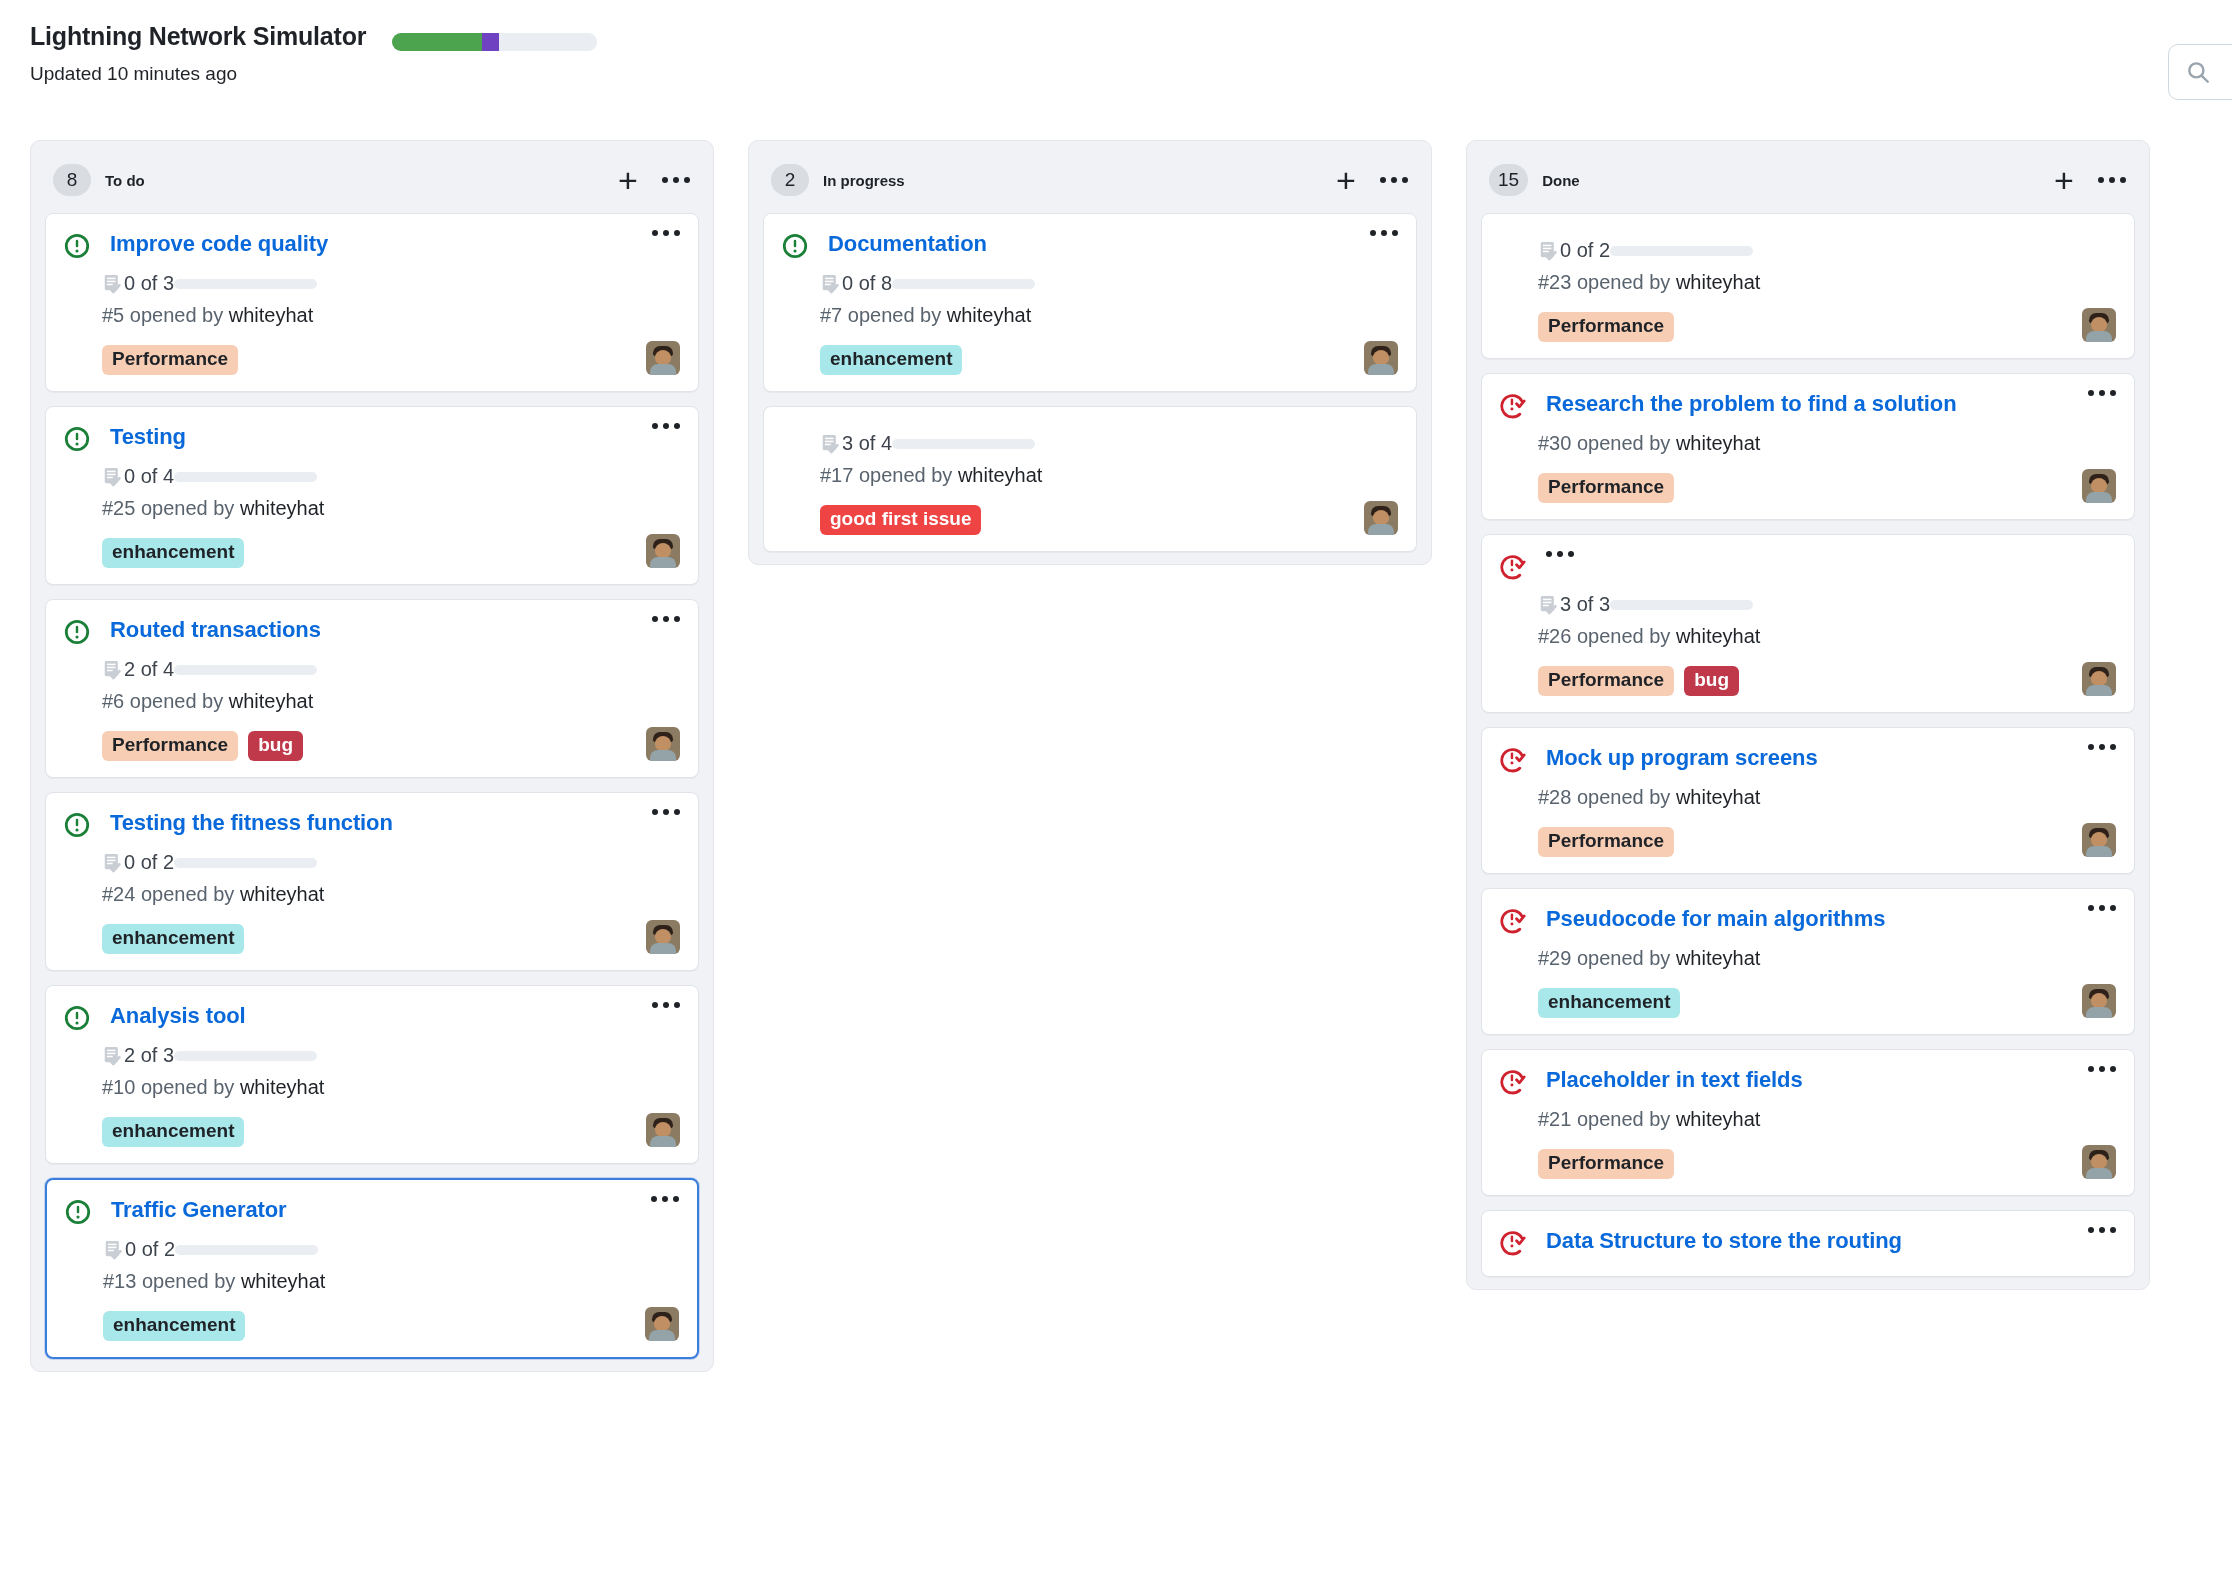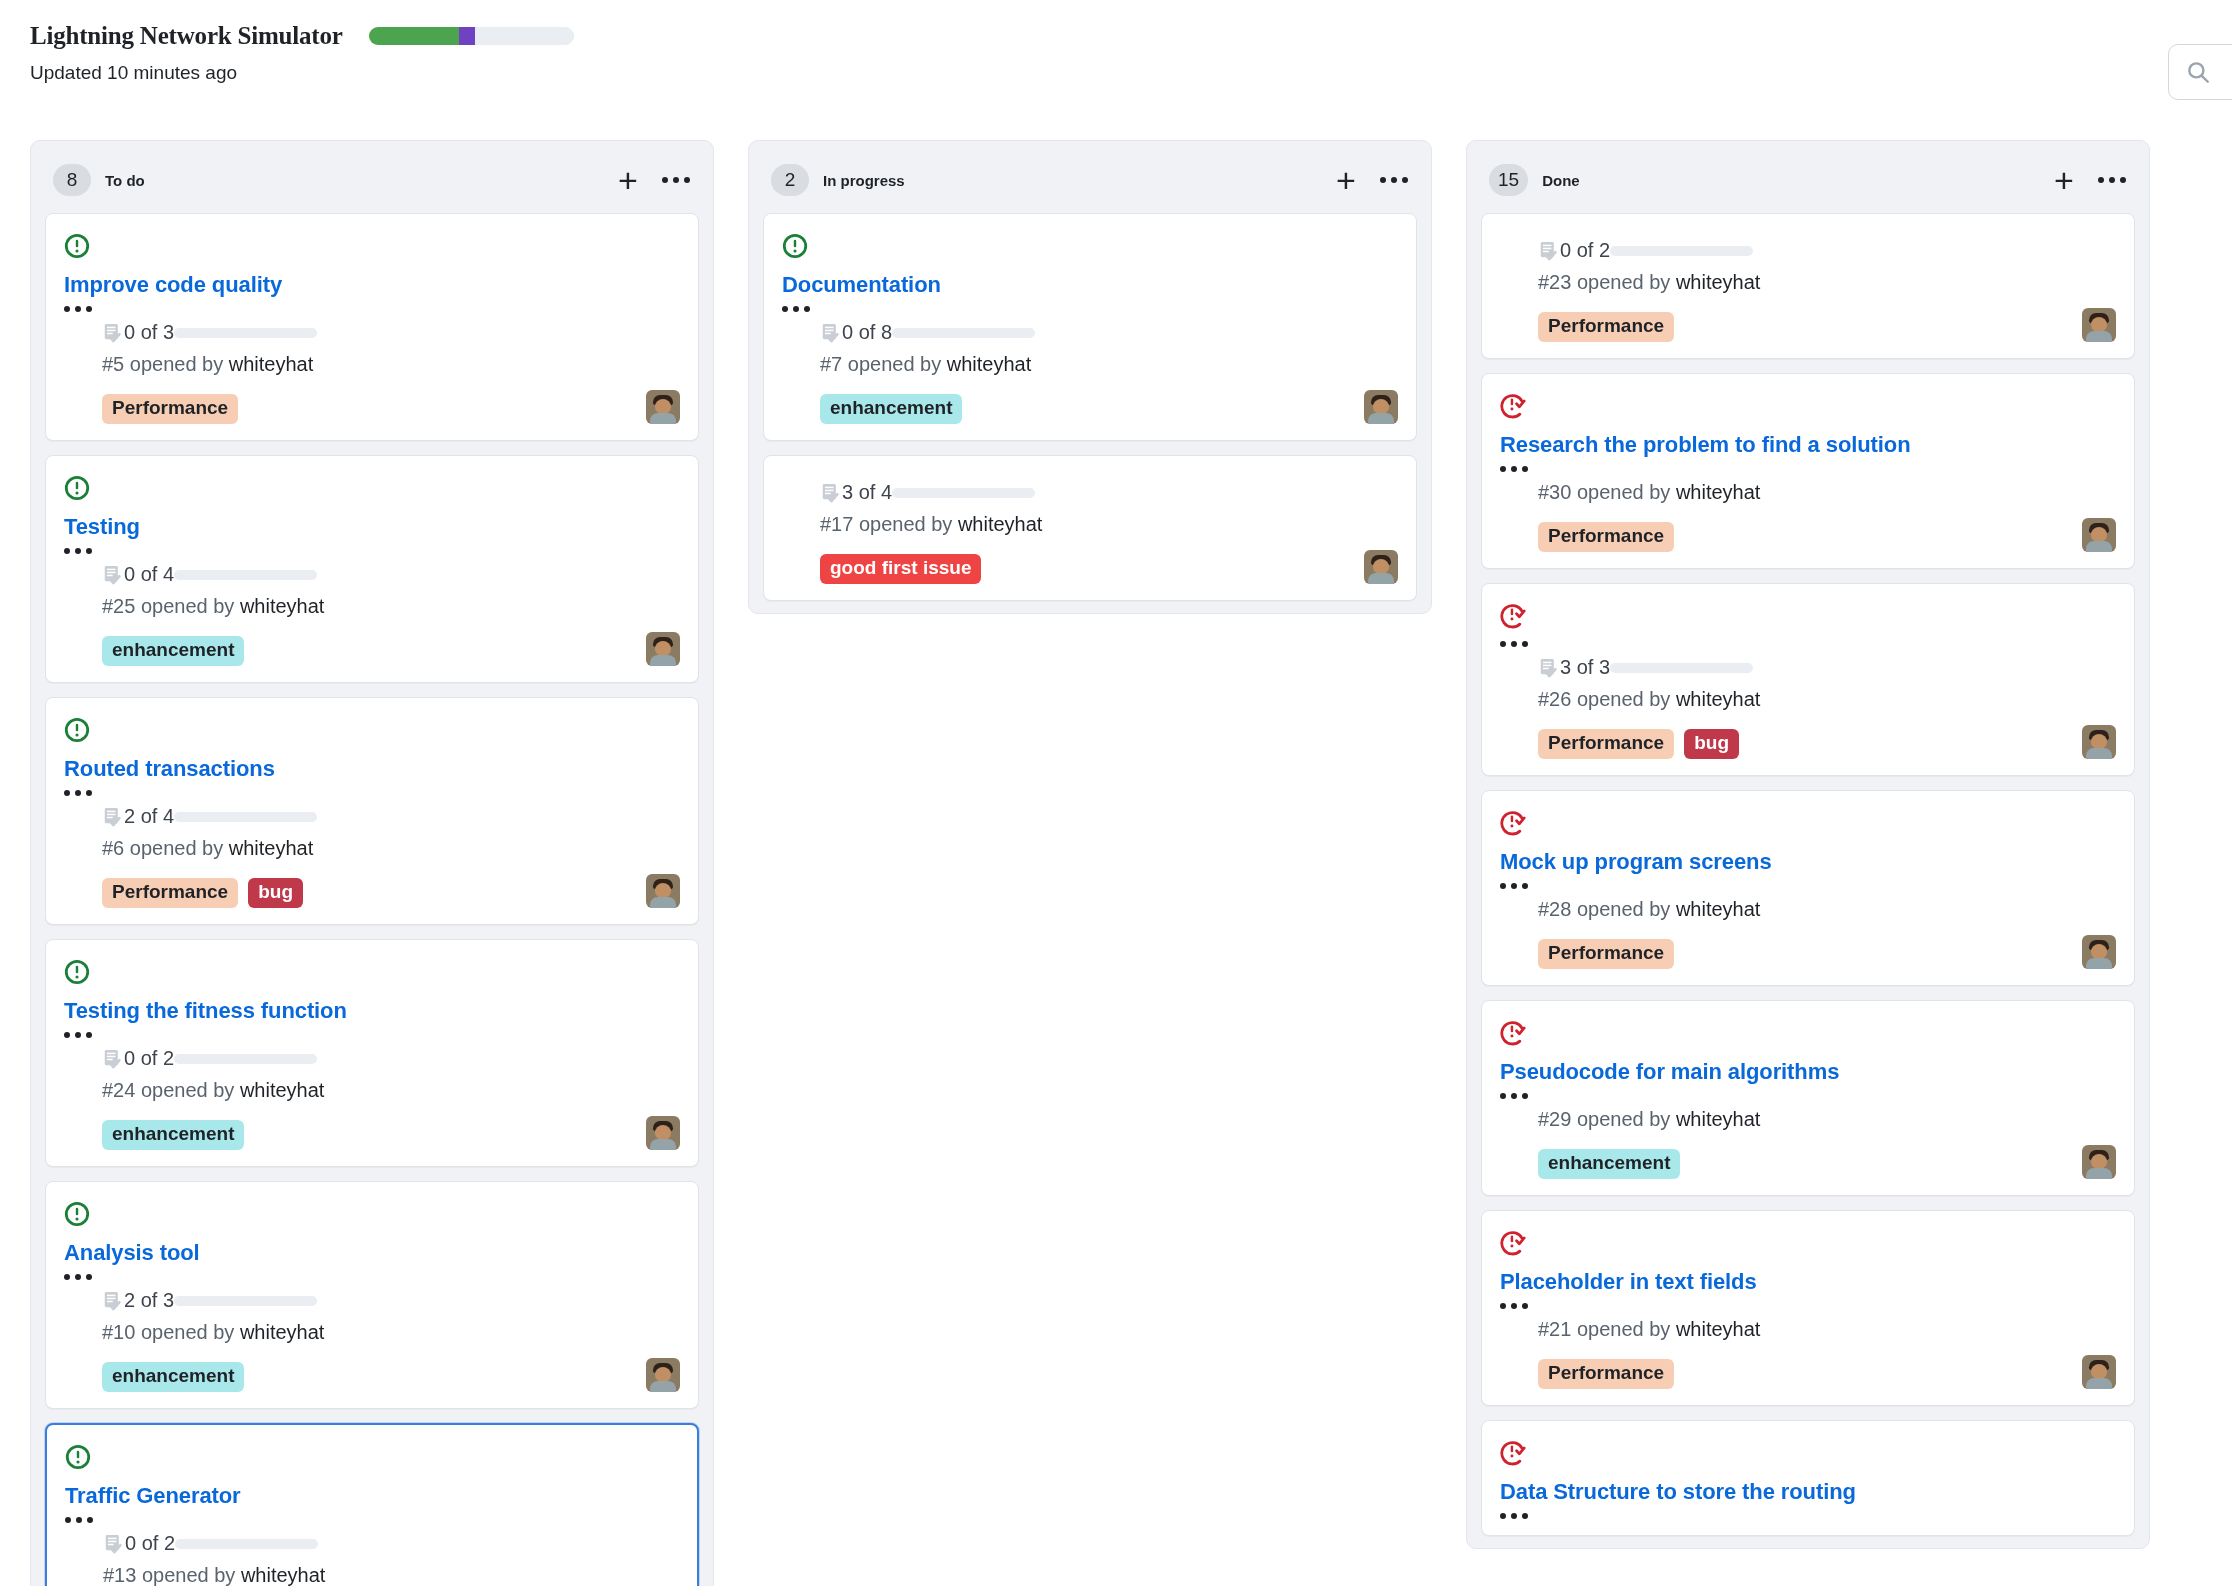--- a/index.html
+++ b/index.html
@@ -9,21 +9,21 @@
     font-family: "Liberation Sans", sans-serif;
     overflow: hidden;
   }
 
   
   .page-header {
     position: relative;
     padding: 22px 30px 0 30px;
     height: 140px;
   }
-  .title-row { display: flex; align-items: center; gap: 26px; font-family: Liberation Serif, serif; }
+  .title-row { display: flex; align-items: flex-end; gap: 26px; }
   .project-title {
     font-size: 25px; font-weight: 700; color: #1F2328; letter-spacing: -0.2px;
   }
   .progress-track {
     width: 205px; height: 18px; border-radius: 9px;
     background: #eaeef2; overflow: hidden; display: flex;
   }
   .progress-seg { height: 100%; }
   .updated-text {
     margin-top: 12px; font-size: 19px; color: #1F2328;
@@ -84,21 +84,21 @@
     border-radius: 8px;
     padding: 16px 18px 16px 18px;
     position: relative;
     box-shadow: 0 1px 0 rgba(27,31,36,0.04);
   }
   .card.selected {
     border: 2px solid #3b7ddd;
     box-shadow: 0 0 0 1px rgba(59,125,221,0.25);
   }
 
-  .card-top { display: flex; align-items: flex-start; gap: 8px; flex-direction: column; }
+  .card-top { display: flex; align-items: flex-start; gap: 20px; }
   .state-icon { flex: 0 0 auto; margin-top: 3px; }
   .card-title {
     flex: 1;
     font-size: 22px; font-weight: 600; color: #0969da;
     line-height: 1.23; letter-spacing: -0.1px;
     cursor: pointer;
   }
 
   .task-row {
     display: flex; align-items: center; 

